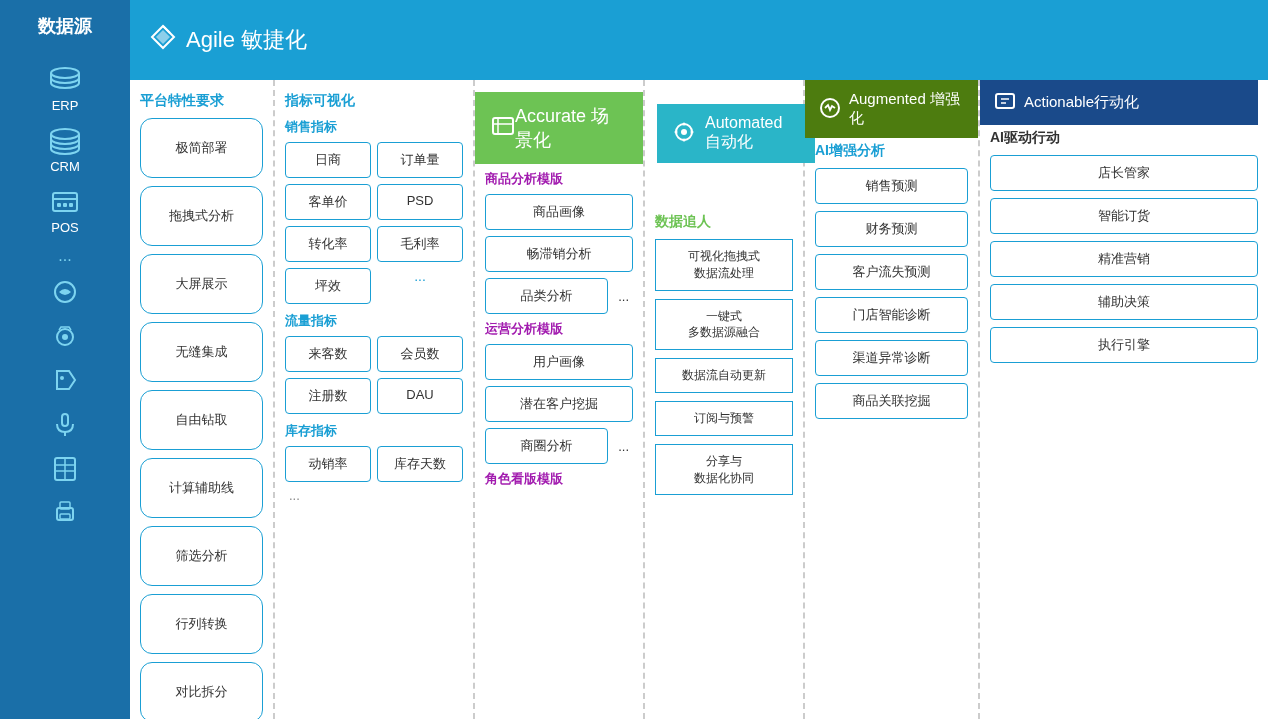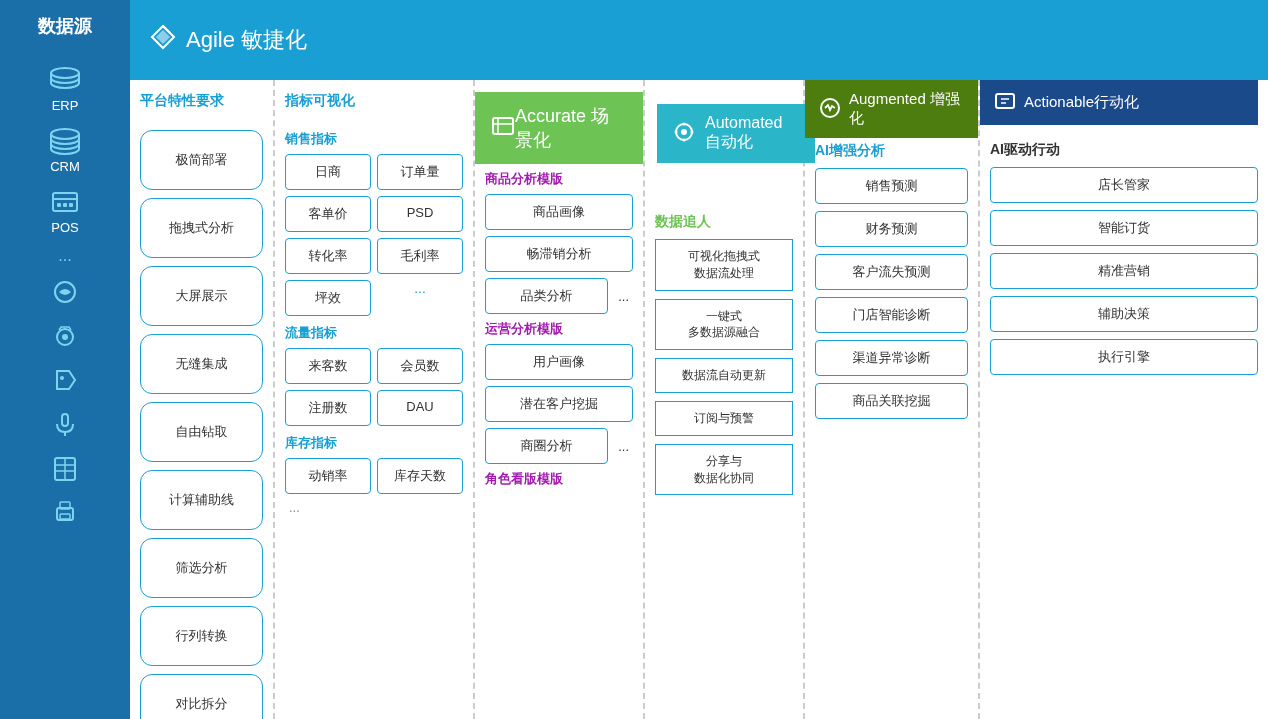--- a/index.html
+++ b/index.html
@@ -112,21 +112,21 @@
       width: 145px;
       padding: 12px 10px;
       border-right: 2px dashed #ccc;
       flex-shrink: 0;
     }
 
     .col-title {
       color: #1a9fd4;
       font-size: 14px;
       font-weight: bold;
-      margin-bottom: 20px;
+      margin-bottom: 8px;
     }
 
     .feature-box {
       border: 1px solid #1a9fd4;
       border-radius: 12px;
       color: #333;
       font-size: 13px;
       text-align: center;
       padding: 20px 5px;
       margin-bottom: 8px;
@@ -571,21 +571,21 @@
         <div class="ai-box">销售预测</div>
         <div class="ai-box">财务预测</div>
         <div class="ai-box">客户流失预测</div>
         <div class="ai-box">门店智能诊断</div>
         <div class="ai-box">渠道异常诊断</div>
         <div class="ai-box">商品关联挖掘</div>
       </div>
 
       <div class="col-actionable">
 
-        <div style="margin-left: -10px; width: calc(100% + 10px); margin-top: -12px; margin-bottom: 16px;">
+        <div style="margin-left: -10px; width: calc(100% + 10px); margin-top: -12px; margin-bottom: 4px;">
           <div style="background:#1a4a8a; color:#fff; font-size:15px; padding:10px 14px; display:flex; align-items:center; gap:8px;">
             <span>
               <svg width="22" height="22" viewBox="0 0 22 22" fill="none">
                 <rect x="2" y="4" width="18" height="14" rx="2" stroke="#fff" stroke-width="2" fill="none"></rect>
                 <line x1="7" y1="9" x2="15" y2="9" stroke="#fff" stroke-width="1.5"></line>
                 <line x1="7" y1="13" x2="12" y2="13" stroke="#fff" stroke-width="1.5"></line>
               </svg>
             </span>
             <span>Actionable行动化</span>
           </div>

